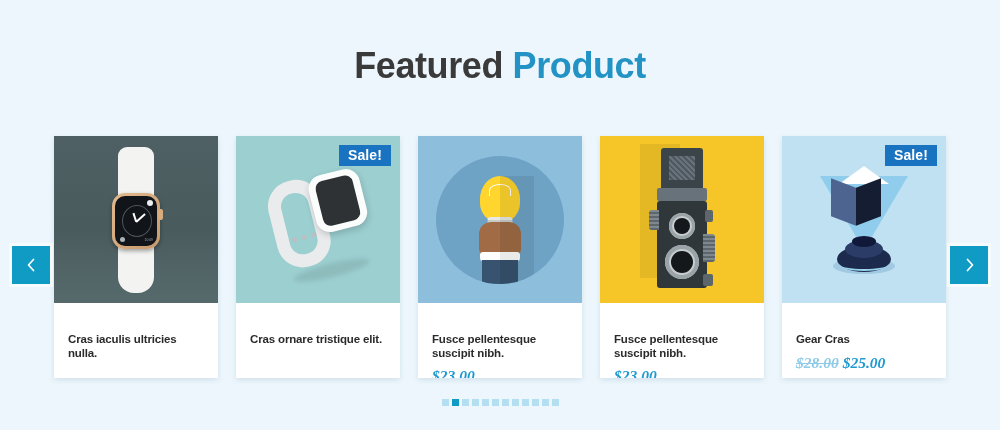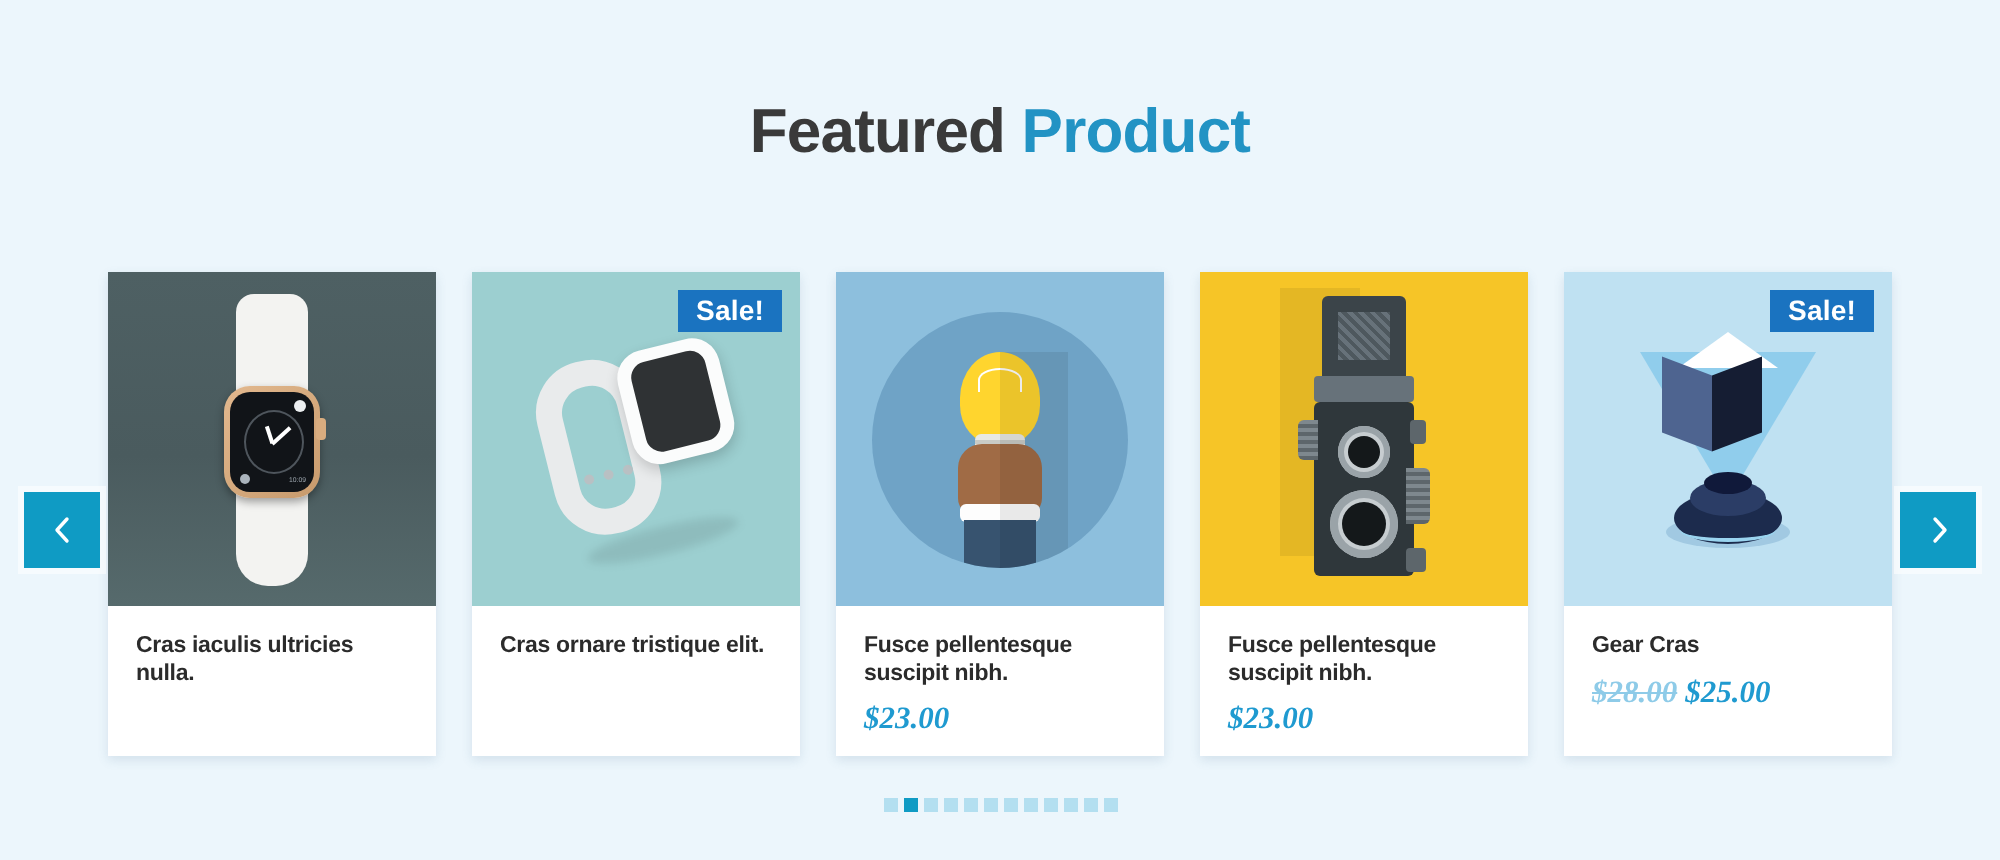--- a/index.html
+++ b/index.html
@@ -15,21 +15,21 @@
     position: relative;
   }
 
   
   .section-title {
     position: absolute;
     top: 44px;
     left: 0;
     width: 1000px;
     text-align: center;
-    font-size: 31px;
+    font-size: 36px;
     font-weight: bold;
     letter-spacing: -0.4px;
     line-height: 44px;
     white-space: nowrap;
   }
   .title-part-1 { color: #3a3a3a; }
   .title-part-2 { color: #2293c4; }
 
   
   .carousel {
@@ -51,20 +51,21 @@
   .card-media {
     position: relative;
     width: 164px;
     height: 167px;
     overflow: hidden;
   }
   .card-body {
     padding: 14px 14px 0 14px;
     box-sizing: border-box;
     height: 75px;
+    margin-top: 16px;
   }
   .card-title {
     font-size: 11.5px;
     font-weight: bold;
     color: #2b2b2b;
     line-height: 13.5px;
     letter-spacing: -0.15px;
     margin: 0 0 7px 0;
   }
   .price-row {

